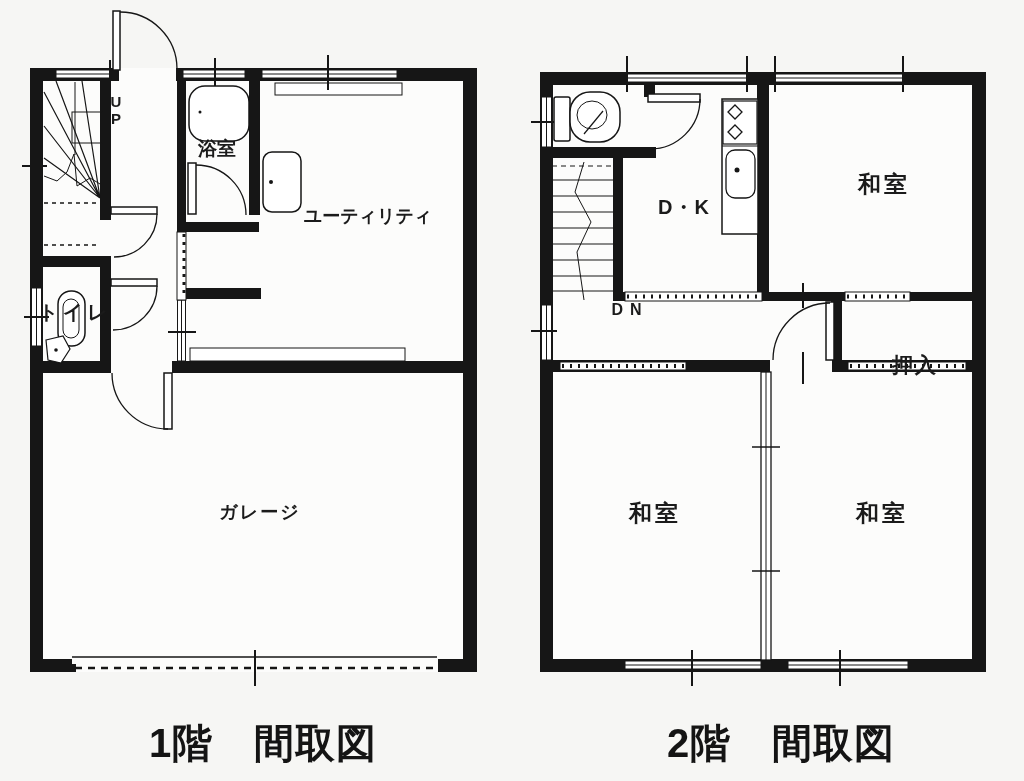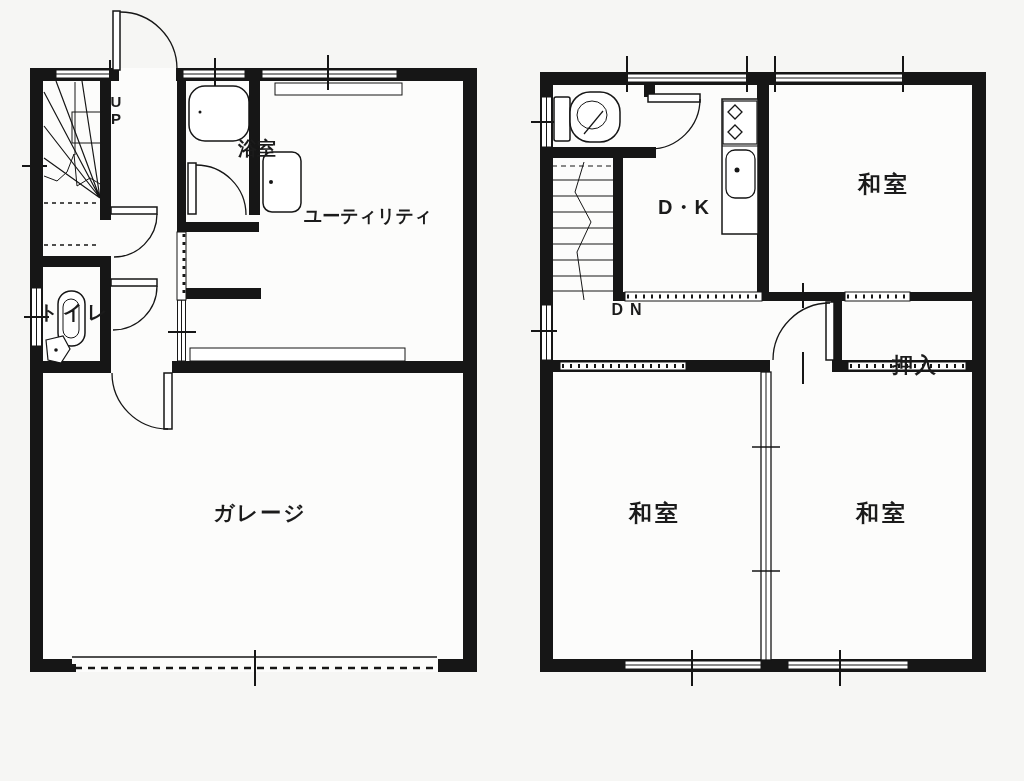--- a/index.html
+++ b/index.html
@@ -233,26 +233,28 @@
     <g stroke="#161616">
       <rect x="761" y="372" width="10" height="288" fill="#ffffff" stroke-width="1.3"></rect>
       <line x1="766" y1="372" x2="766" y2="660" stroke-width="1"></line>
       <line x1="752" y1="447" x2="780" y2="447" stroke-width="1.5"></line>
       <line x1="752" y1="571" x2="780" y2="571" stroke-width="1.5"></line>
     </g>
   </g>
 </svg>
 
 <div class="lbl vert" style="left:116px;top:110px;font-size:15px;">UP</div>
-<div class="lbl" style="left:217px;top:148px;font-size:19px;margin-left:40px;">浴室</div>
+<div class="lbl" style="left:217px;top:148px;font-size:19px;">浴室</div>
 <div class="lbl" style="left:368px;top:216px;font-size:18px;">ユーティリティ</div>
 <div class="lbl" style="left:75px;top:312px;font-size:20px;letter-spacing:4px;font-family:Liberation Serif, serif;">トイレ</div>
-<div class="lbl" style="left:260px;top:512px;font-size:21px;letter-spacing:2px;">ガレージ</div>
+<div class="lbl" style="left:260px;top:512px;font-size:18px;letter-spacing:2px;font-family:Liberation Serif, serif;">ガレージ</div>
 
 <div class="lbl" style="left:584px;top:310px;font-size:16px;letter-spacing:7px;font-weight:700;margin-left:46px;">DN</div>
 <div class="lbl" style="left:684px;top:207px;font-size:20px;letter-spacing:1px;">D・K</div>
 <div class="lbl" style="left:884px;top:184px;font-size:23px;letter-spacing:3px;">和室</div>
 <div class="lbl" style="left:915px;top:331px;font-size:21px;letter-spacing:2px;margin-top:33px;">押入</div>
 <div class="lbl" style="left:655px;top:513px;font-size:23px;letter-spacing:3px;">和室</div>
 <div class="lbl" style="left:882px;top:513px;font-size:23px;letter-spacing:3px;">和室</div>
 
+<div class="caption" style="left:263px;top:743px;font-size:40px;">1階　間取図</div>
+<div class="caption" style="left:781px;top:743px;font-size:40px;">2階　間取図</div>
 
 </div>
 
 </body></html>

